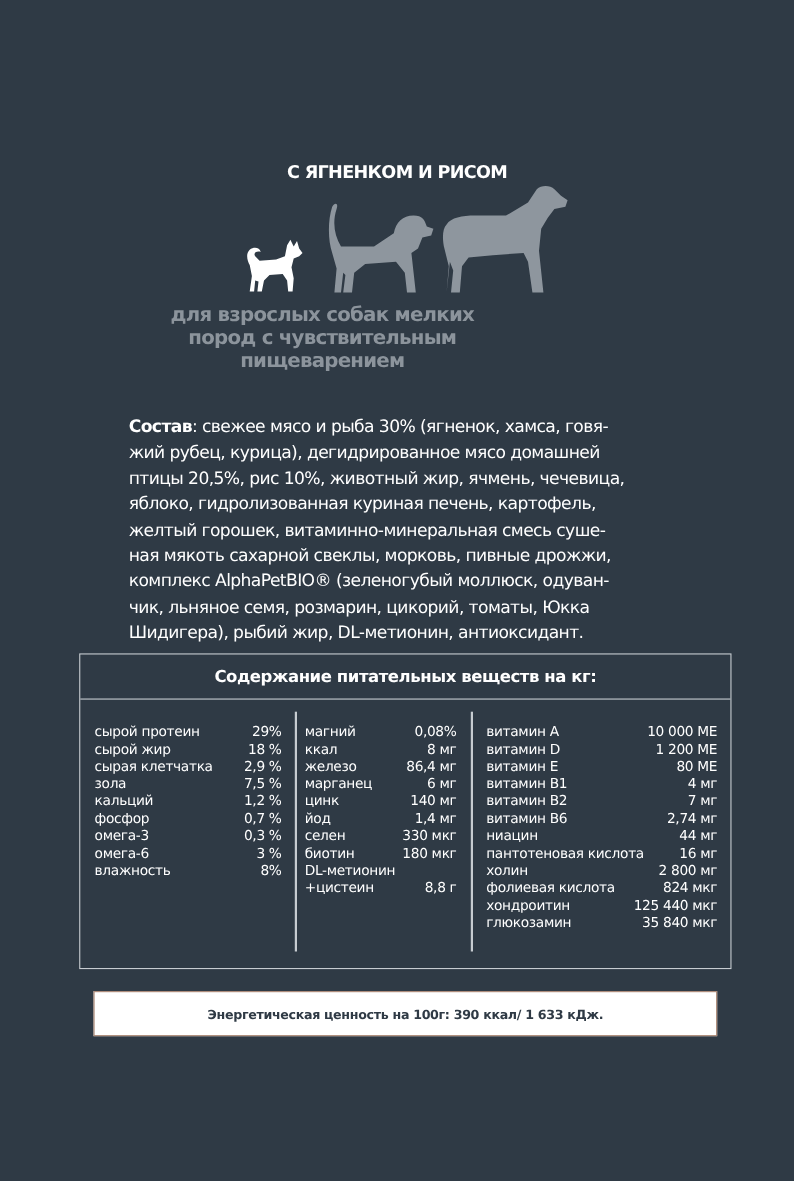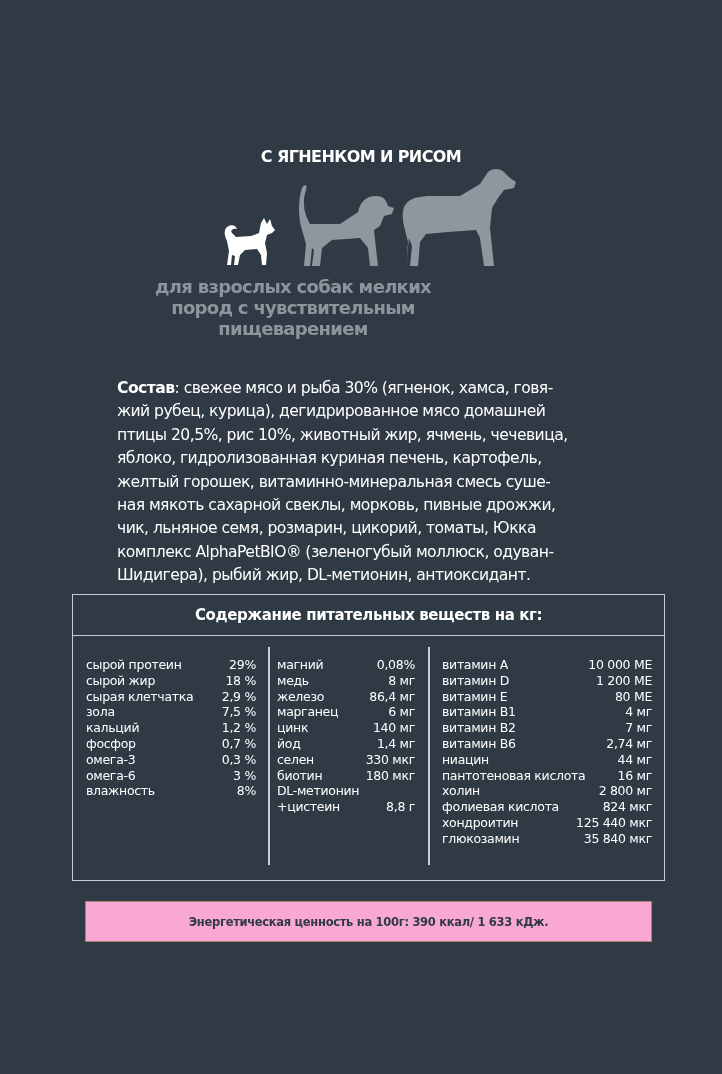--- a/index.html
+++ b/index.html
@@ -65,21 +65,21 @@
   .col1 { left: 13px; width: 170px; }
   .col2 { left: 204px; width: 138px; }
   .col3 { left: 369px; width: 210px; }
   .divider {
     position: absolute; top: 52px; width: 1.5px; height: 218px; background: #c7ccd1;
   }
   .div1 { left: 195px; }
   .div2 { left: 355px; }
   .energy {
     position: absolute; left: 85px; top: 901px; width: 567px; height: 41px;
-    background: #f9a8d4;
+    background: #ffffff;
     border: 1px solid #a88470;
     box-sizing: border-box;
     display: flex; align-items: center; justify-content: center;
     color: #2f3a45;
     font-weight: bold; font-size: 11.5px; letter-spacing: -0.3px;
   }
 </style>
 </head>
 <body>
 
@@ -103,22 +103,22 @@
   <div>пищеварением</div>
 </div>
 
 <div class="composition">
   <span class="comp-line"><span class="label">Состав</span><span>: свежее мясо и рыба 30% (ягненок, хамса, говя-</span></span>
   <span class="comp-line">жий рубец, курица), дегидрированное мясо домашней</span>
   <span class="comp-line">птицы 20,5%, рис 10%, животный жир, ячмень, чечевица,</span>
   <span class="comp-line">яблоко, гидролизованная куриная печень, картофель,</span>
   <span class="comp-line">желтый горошек, витаминно-минеральная смесь суше-</span>
   <span class="comp-line">ная мякоть сахарной свеклы, морковь, пивные дрожжи,</span>
+  <span class="comp-line">комплекс AlphaPetBIO® (зеленогубый моллюск, одуван-</span>
   <span class="comp-line">чик, льняное семя, розмарин, цикорий, томаты, Юкка</span>
-  <span class="comp-line">комплекс AlphaPetBIO® (зеленогубый моллюск, одуван-</span>
   <span class="comp-line">Шидигера), рыбий жир, DL-метионин, антиоксидант.</span>
 </div>
 
 <div class="table">
   <div class="table-head">Содержание питательных веществ на кг:</div>
   <div class="divider div1"></div>
   <div class="divider div2"></div>
 
   <div class="col col1">
     <div class="row">
@@ -158,21 +158,21 @@
         <span class="v">8%</span>
       </div>
   </div>
 
   <div class="col col2">
     <div class="row">
         <span>магний</span>
         <span class="v">0,08%</span>
       </div>
     <div class="row">
-        <span>медь</span>
+        <span>ккал</span>
         <span class="v">8 мг</span>
       </div>
     <div class="row">
         <span>железо</span>
         <span class="v">86,4 мг</span>
       </div>
     <div class="row">
         <span>марганец</span>
         <span class="v">6 мг</span>
       </div>

